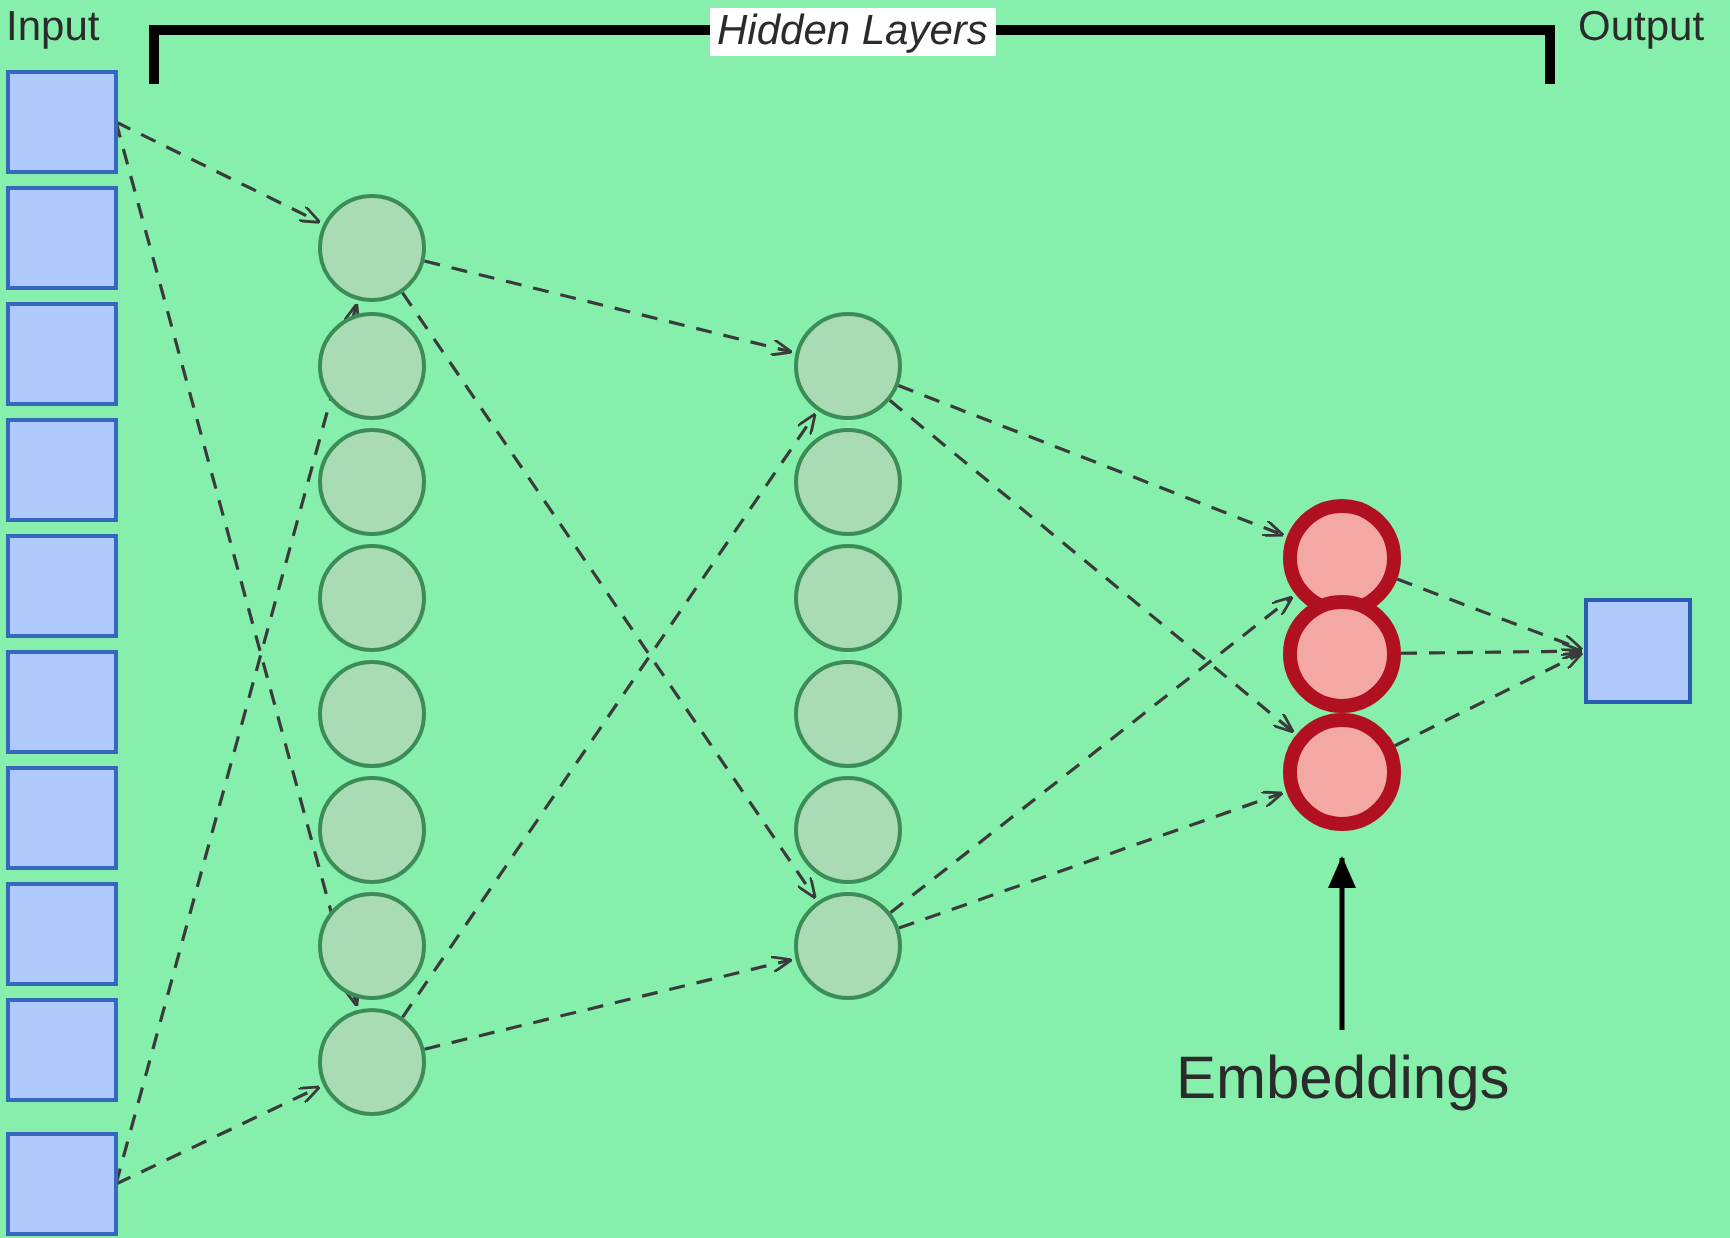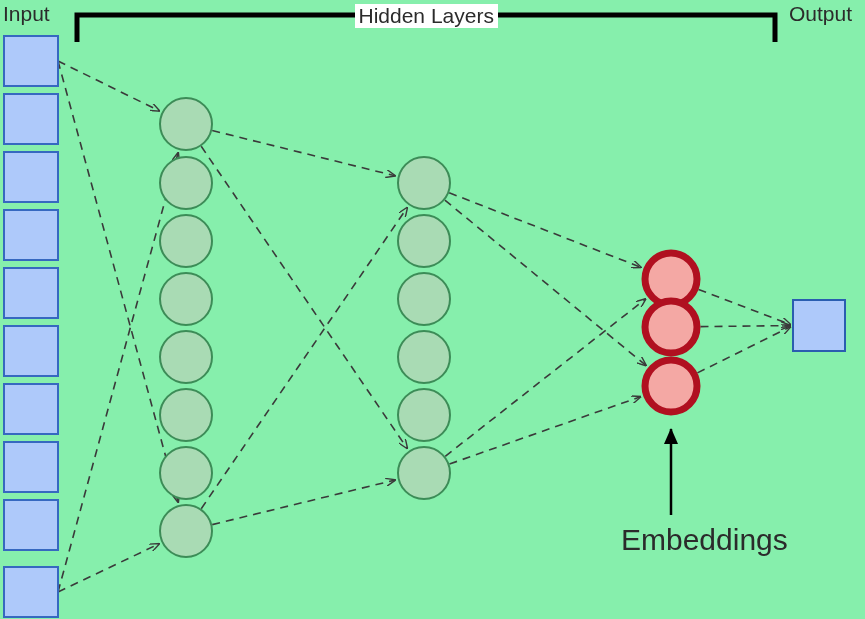--- a/index.html
+++ b/index.html
@@ -14,21 +14,21 @@
   .lbl{
     position:absolute;
     color:#2b2b2b;
     white-space:nowrap;
     font-family:"Liberation Sans", sans-serif;
   }
   #label-input{left:3px;top:2px;font-size:21px;}
   #label-output{left:789px;top:2px;font-size:21px;text-align:center;}
   #label-hidden{
     left:348px;top:4px;font-size:21px;
-    background:#ffffff;padding:0 4px;
+    background:#ffffff;padding:0 4px;font-style:italic;
   }
   #label-embeddings{left:576px;top:523px;font-size:30px;}
 </style>
 </head>
 <body>
 
 <div id="stage">
 
   <svg id="net" viewBox="0 0 865 619" xmlns="http://www.w3.org/2000/svg">
     <defs>
@@ -91,15 +91,15 @@
         <rect x="793" y="300" width="52" height="51" fill="#aec9fa" stroke="#2a5db0" stroke-width="2"></rect>
       </g>
     <g id="g-arrow">
         <line x1="671" y1="515" x2="671" y2="429" stroke="#000000" stroke-width="2.5" marker-end="url(#ah-solid)"></line>
       </g>
   </svg>
 
   <div class="lbl" id="label-input">Input</div>
   <div class="lbl" id="label-hidden" style="left: 354.5px; top: 4px;">Hidden Layers</div>
   <div class="lbl" id="label-output">Output</div>
-  <div class="lbl" id="label-embeddings" style="left: 621px;">Embeddings</div>
+  <div class="lbl" id="label-embeddings" style="left: 588px;">Embeddings</div>
 
 </div>
 
 </body></html>

